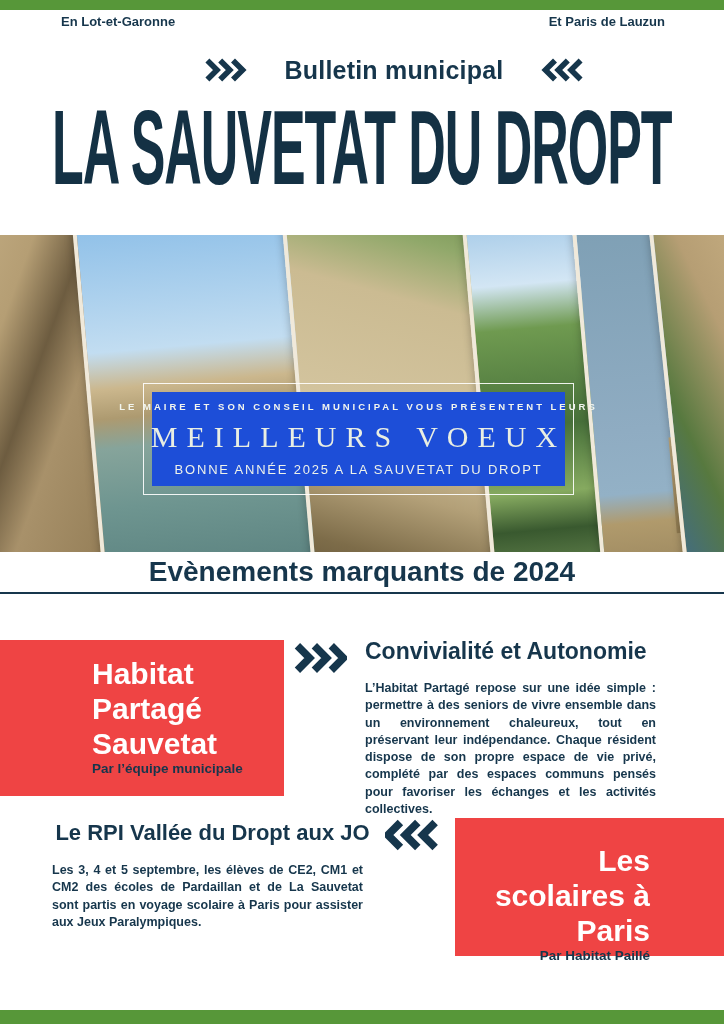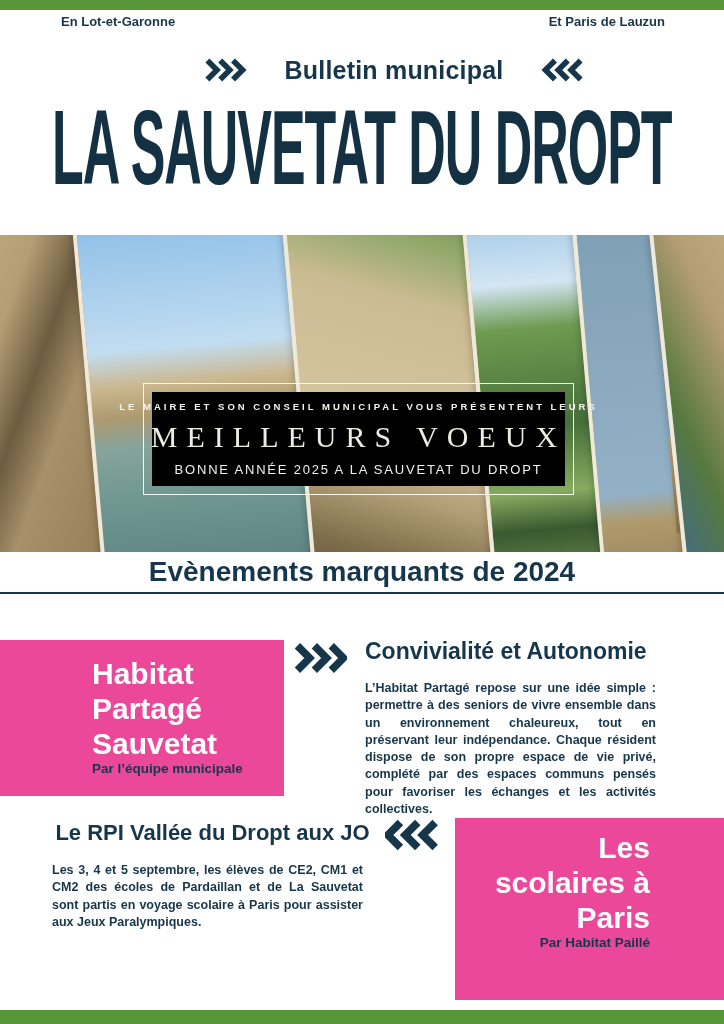--- a/index.html
+++ b/index.html
@@ -52,34 +52,34 @@
   .tile.f { left:668px; top:-16px; width:140px; height:380px; transform:rotate(-6deg);
     background:linear-gradient(250deg,#cdb588 0%,#b69e74 42%,#57793f 72%,#3f6a8c 100%); }
   .column { position:absolute; right:18px; bottom:60px; width:26px; height:96px;
     background:linear-gradient(180deg,#c3ab7e,#8f7a50); }
   .bird { position:absolute; right:20px; bottom:152px; width:18px; height:12px; background:#2a2a24;
     clip-path:polygon(0 60%,30% 45%,45% 0,55% 40%,100% 55%,60% 70%,55% 100%,40% 70%); }
 
   .greeting-frame { position:absolute; left:143px; top:383px; width:431px; height:112px;
     border:1px solid rgba(255,255,255,.9); z-index:3; }
   .greeting-card { position:absolute; left:8px; top:8px; width:413px; height:94px;
-    background:#000000; display:flex; flex-direction:column; align-items:center; justify-content:center; gap:8px; }
+    background:#1d4ed8; display:flex; flex-direction:column; align-items:center; justify-content:center; gap:8px; }
   .greet-1 { font-size:9.5px; font-weight:bold; letter-spacing:3px; color:#f2f5ee; white-space:nowrap; }
   .greet-2 { font-family:"Liberation Serif", serif; font-size:30px; letter-spacing:9px; color:#e9eee2; white-space:nowrap; }
   .greet-3 { font-size:13px; letter-spacing:1.8px; color:#eef2ea; white-space:nowrap; }
 
   .events-heading { position:absolute; left:0; top:556px; width:724px; text-align:center;
     font-size:28px; font-weight:bold; color:#16364c; }
   .divider { position:absolute; left:0; top:592px; width:724px; height:2px; background:#16364c; }
 
-  .green-box { position:absolute; background:#ec4899; z-index:1; }
+  .green-box { position:absolute; background:#ef4444; z-index:1; }
   .green-box .box-title { color:#ffffff; font-weight:bold; font-size:30px; line-height:1.17; }
   .green-box .box-byline { color:#16364c; font-weight:bold; font-size:13.5px; }
   .box-1 { left:0; top:640px; width:284px; height:156px; padding:16px 0 0 92px; text-align:left; }
-  .box-2 { left:455px; top:818px; width:269px; height:182px; padding:12px 74px 0 0; text-align:right; }
+  .box-2 { left:455px; top:818px; width:269px; height:138px; padding:25px 74px 0 0; text-align:right; }
 
   .arrow-badge { position:absolute; z-index:2; }
   .arrows-1 { left:293px; top:642px; }
   .arrows-2 { left:385px; top:818px; }
 
   .article-heading { position:absolute; font-weight:bold; color:#16364c; }
   .heading-1 { left:365px; top:638px; font-size:23px; }
   .heading-2 { left:40px; top:820px; width:345px; font-size:22px; text-align:center; }
 
   .article-body { position:absolute; font-size:12.5px; font-weight:bold; color:#16364c;

